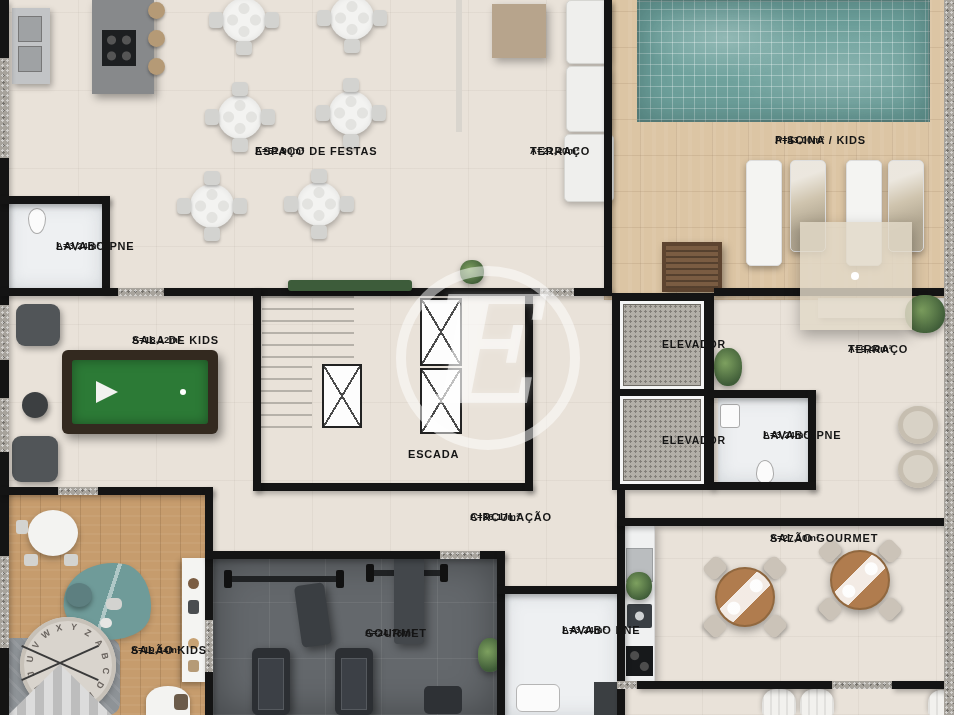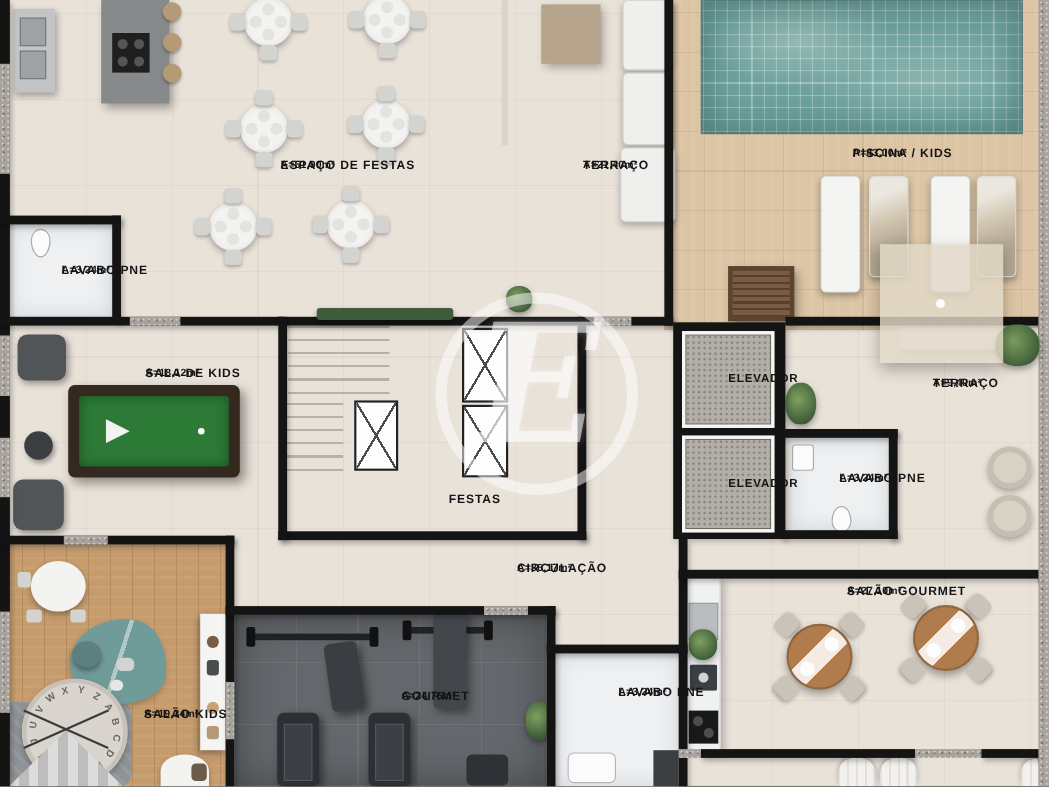--- a/index.html
+++ b/index.html
@@ -342,21 +342,21 @@
   </div>
   <div class="lbl" style="left:56px;top:240px">
     <div class="l1">LAVABO PNE</div>
     <div class="l2">A=3,24m²</div>
   </div>
   <div class="lbl" style="left:132px;top:334px">
     <div class="l1">SALA DE KIDS</div>
     <div class="l2">A=18,12m²</div>
   </div>
   <div class="lbl" style="left:408px;top:448px">
-    <div class="l1">FESTAS</div>
+    <div class="l1">ESCADA</div>
   </div>
   <div class="lbl" style="left:662px;top:338px;z-index:45">
     <div class="l1" style="font-size:10.5px">ELEVADOR</div>
   </div>
   <div class="lbl" style="left:662px;top:434px;z-index:45">
     <div class="l1" style="font-size:10.5px">ELEVADOR</div>
   </div>
   <div class="lbl" style="left:848px;top:343px">
     <div class="l1">TERRAÇO</div>
     <div class="l2">A=9,40m²</div>

